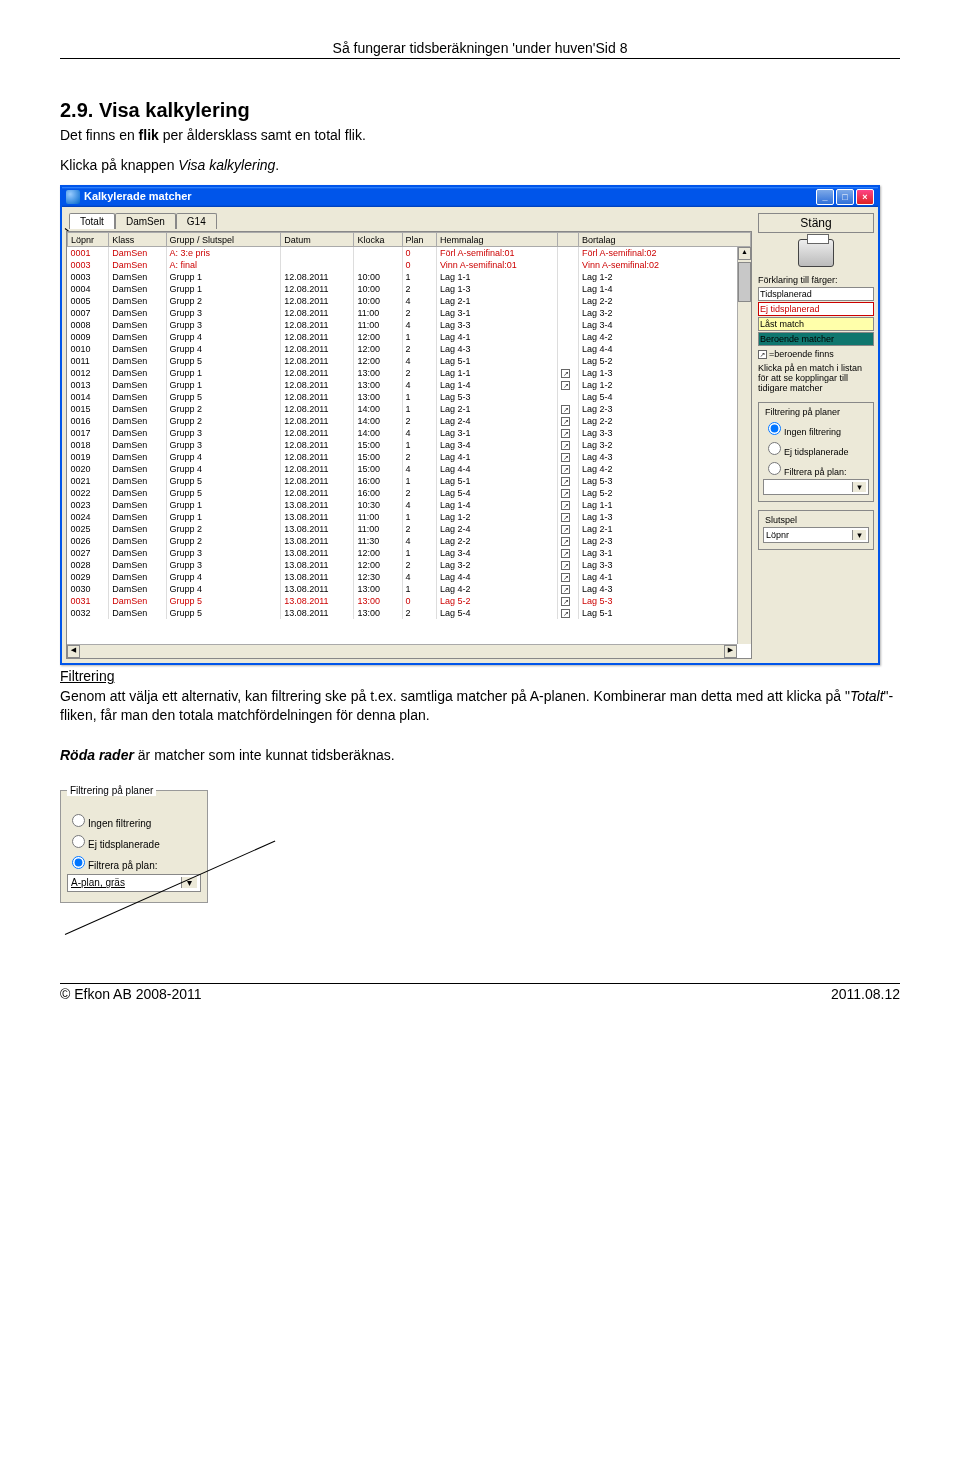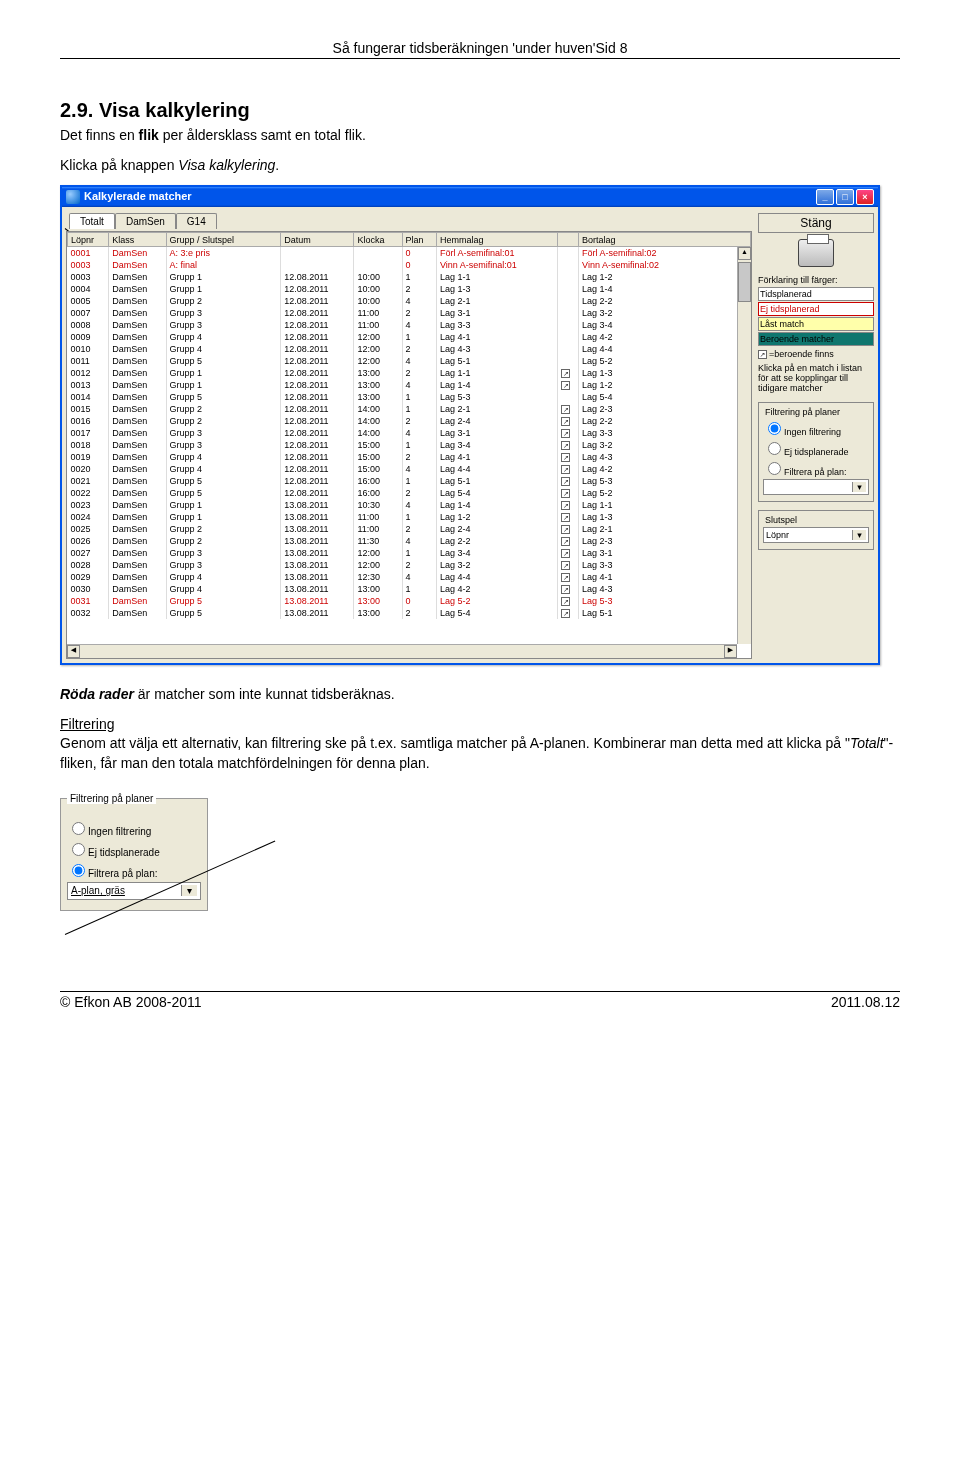--- a/index.html
+++ b/index.html
@@ -719,27 +719,27 @@
             <span>Löpnr</span>
             <div class="arrow">▾</div>
           </div>
         </div>
       </div>
     </div>
   </div>
 
   <div class="arrow-line line2"></div>
 
-  <p class="body-text" style="margin-top:20px">
-    <span class="bolditalic">Röda rader</span><span> är matcher som inte kunnat tidsberäknas.</span>
-  </p>
-
   <p class="body-text">
     <span class="underline">Filtrering</span><br>
     <span>Genom att välja ett alternativ, kan filtrering ske på t.ex. samtliga matcher på A-planen. Kombinerar man detta med att klicka på "</span><span class="italic">Totalt</span><span>"-fliken, får man den totala matchfördelningen för denna plan.</span>
+  </p>
+
+  <p class="body-text" style="margin-top:20px">
+    <span class="bolditalic">Röda rader</span><span> är matcher som inte kunnat tidsberäknas.</span>
   </p>
 
   
   <div style="background:#fff; display:inline-block; padding:8px 4px 0 0;">
     <div class="filter-standalone">
       <div class="fs-legend">Filtrering på planer</div>
       <label><input type="radio" name="f2" style=""><span>Ingen filtrering</span></label>
       <label><input type="radio" name="f2" style=""><span>Ej tidsplanerade</span></label>
       <label><input type="radio" name="f2" checked="" style=""><span>Filtrera på plan:</span></label>
       <div class="combo2">

